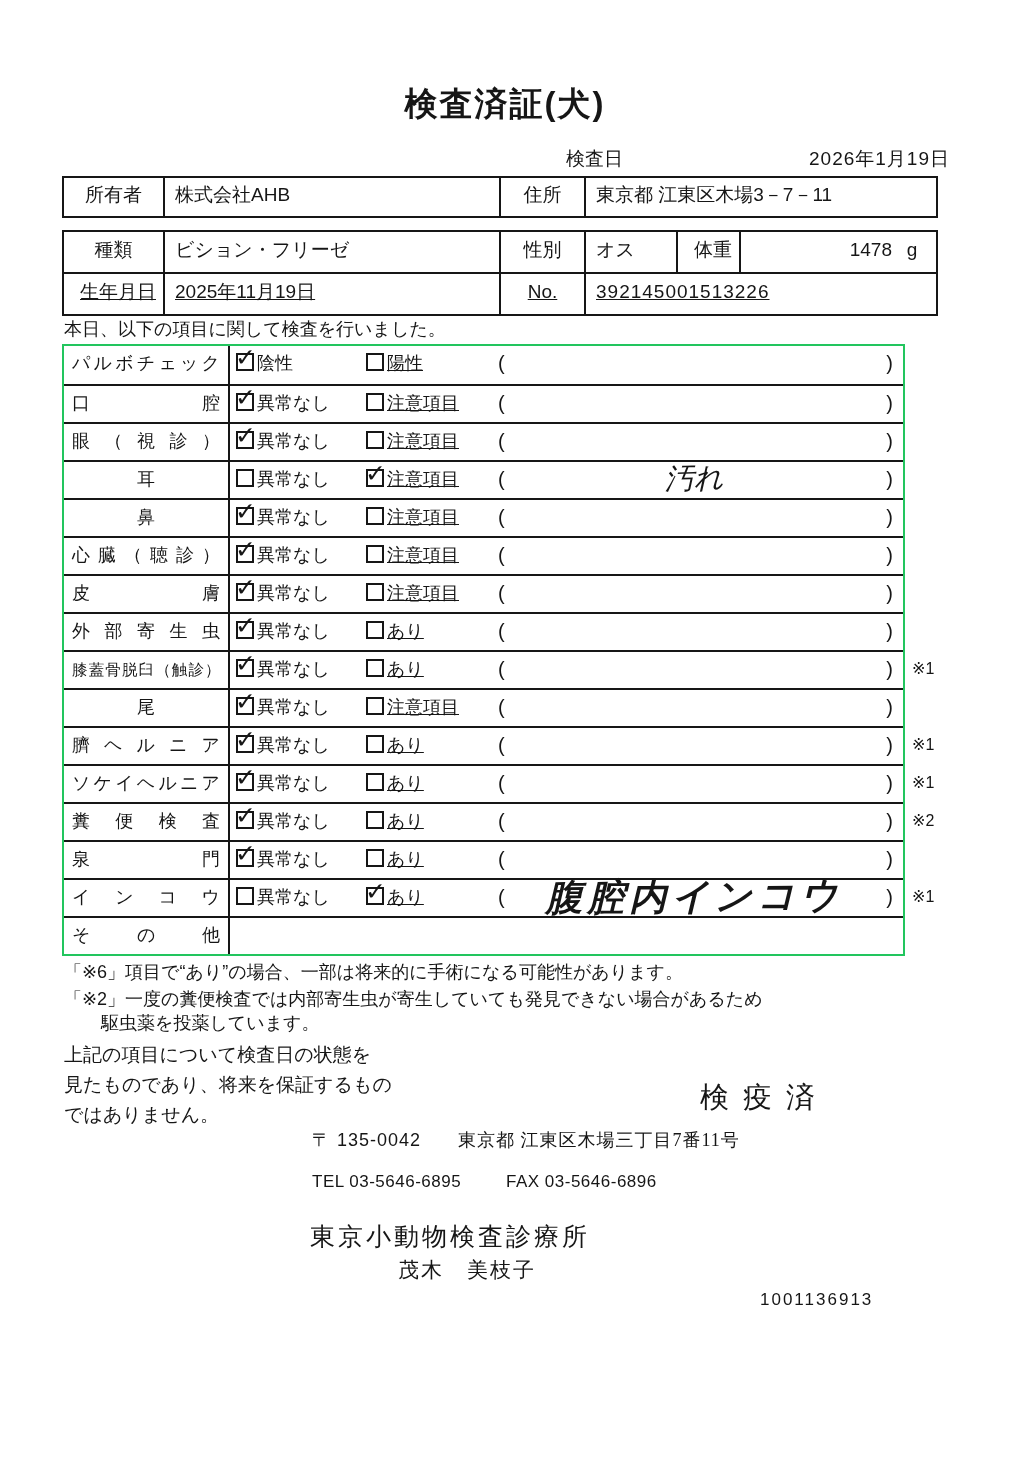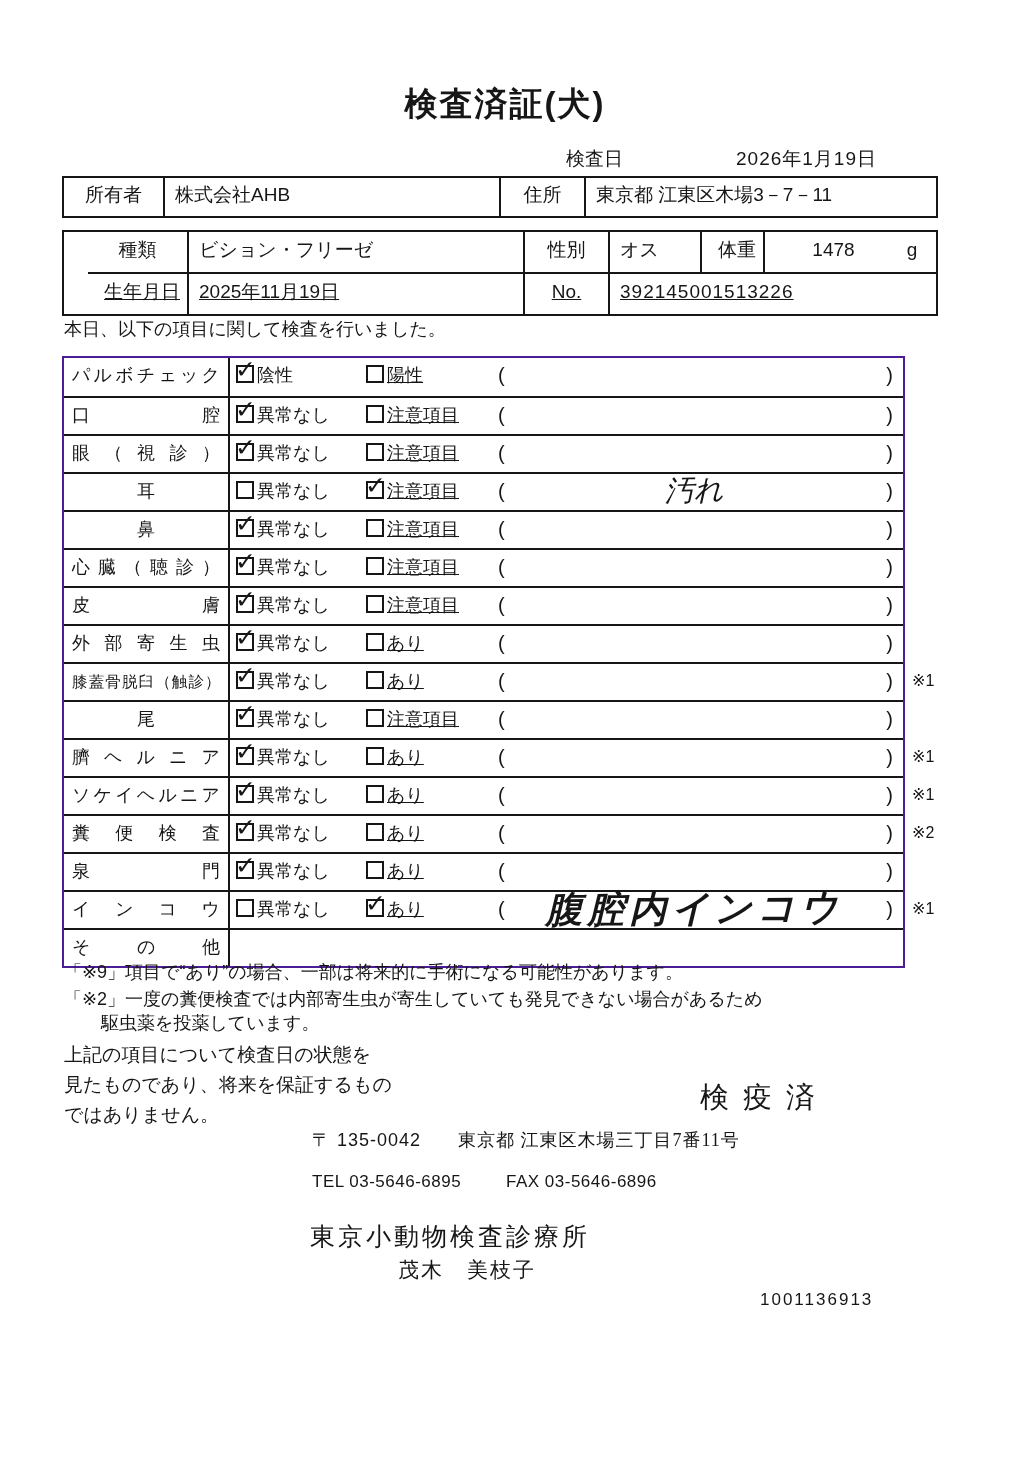--- a/index.html
+++ b/index.html
@@ -11,45 +11,45 @@
     font-family:"Liberation Sans","DejaVu Sans",sans-serif;
     overflow:hidden;
   }
   
   .title{
     position:absolute;top:82px;left:0;width:100%;
     text-align:center;font-size:33px;font-weight:700;letter-spacing:2px;
   }
   
   .date-label{position:absolute;top:146px;left:566px;font-size:19px;}
-  .date-value{position:absolute;top:146px;left:736px;font-size:19px;letter-spacing:1px;}
+  .date-value{position:absolute;top:146px;left:809px;font-size:19px;letter-spacing:1px;}
   
   .tbl{position:absolute;left:62px;border:2px solid #161616;box-sizing:border-box;}
   .trow{display:flex;height:38px;line-height:34px;font-size:19px;}
   .trow + .trow{border-top:2px solid #161616;text-decoration:underline;}
   .tcell{border-right:2px solid #161616;padding:0 10px;box-sizing:border-box;
          white-space:nowrap;overflow:hidden;height:100%;}
   .tcell:last-child{border-right:none;}
   .lab{text-align:center;padding:0 16px;}
   .w-owner-lab{width:101px;} .w-owner-val{width:336px;}
   .w-addr-lab{width:85px;}  .w-addr-val{flex:1;}
   .w-breed-lab{width:101px;} .w-breed-val{width:336px;}
   .w-sex-lab{width:85px;}   .w-sex-val{width:92px;}
   .w-wt-lab{width:63px;}    .w-wt-val{flex:1;display:flex;}
-  .w-wt-val .num{flex:1;text-align:center;padding-right:6px;}
+  .w-wt-val .num{flex:1;text-align:right;padding-right:6px;}
   .w-wt-val .unit{width:28px;text-align:center;}
   .w-no-lab{width:85px;}    .w-no-val{flex:1;letter-spacing:1px;}
   .tbl-owner{top:176px;width:876px;}
   .tbl-pet{top:230px;width:876px;}
-  .tbl-pet .trow{height:40px;line-height:36px;margin-left:24px;}
+  .tbl-pet .trow{height:40px;line-height:36px;}
   
   .intro{position:absolute;top:317px;left:64px;font-size:18px;}
   
-  .insp{position:absolute;top:356px;left:62px;width:843px;
-        border:2px solid #4c1d95;box-sizing:border-box;}
+  .insp{position:absolute;top:344px;left:62px;width:843px;
+        border:2px solid #22c55e;box-sizing:border-box;}
   .irow{display:flex;height:38px;box-sizing:border-box;position:relative;}
   .irow + .irow{border-top:2px solid #161616;}
   .ilabel{width:166px;box-sizing:border-box;border-right:2px solid #161616;
           padding:0 8px;font-size:18px;line-height:35px;white-space:nowrap;
           text-align:justify;text-align-last:justify;overflow:hidden;}
   .ilabel.center{text-align:center;text-align-last:center;}
   .ilabel.tight{font-size:15.5px;letter-spacing:-0.5px;}
   .iopts{flex:1;position:relative;font-size:18px;line-height:35px;}
   .opt{position:absolute;top:0;white-space:nowrap;}
   .o1{left:6px;} .o2{left:136px;text-decoration:underline;}
@@ -310,21 +310,21 @@
       <span class="notemark">※1</span>
     </div>
 
     <div class="irow">
       <div class="ilabel">その他</div>
       <div class="iopts"></div>
     </div>
 
   </div>
 
-  <div class="note1">「※9」項目で“あり”の場合、一部は将来的に手術になる可能性があります。</div>
+  <div class="note1">「※6」項目で“あり”の場合、一部は将来的に手術になる可能性があります。</div>
   <div class="note2">「※2」一度の糞便検査では内部寄生虫が寄生していても発見できない場合があるため</div>
   <div class="note3">駆虫薬を投薬しています。</div>
 
   <div class="disclaimer">
     <div>上記の項目について検査日の状態を</div>
     <div>見たものであり、将来を保証するもの</div>
     <div>ではありません。</div>
   </div>
 
   <div class="stamp">検疫済</div>

